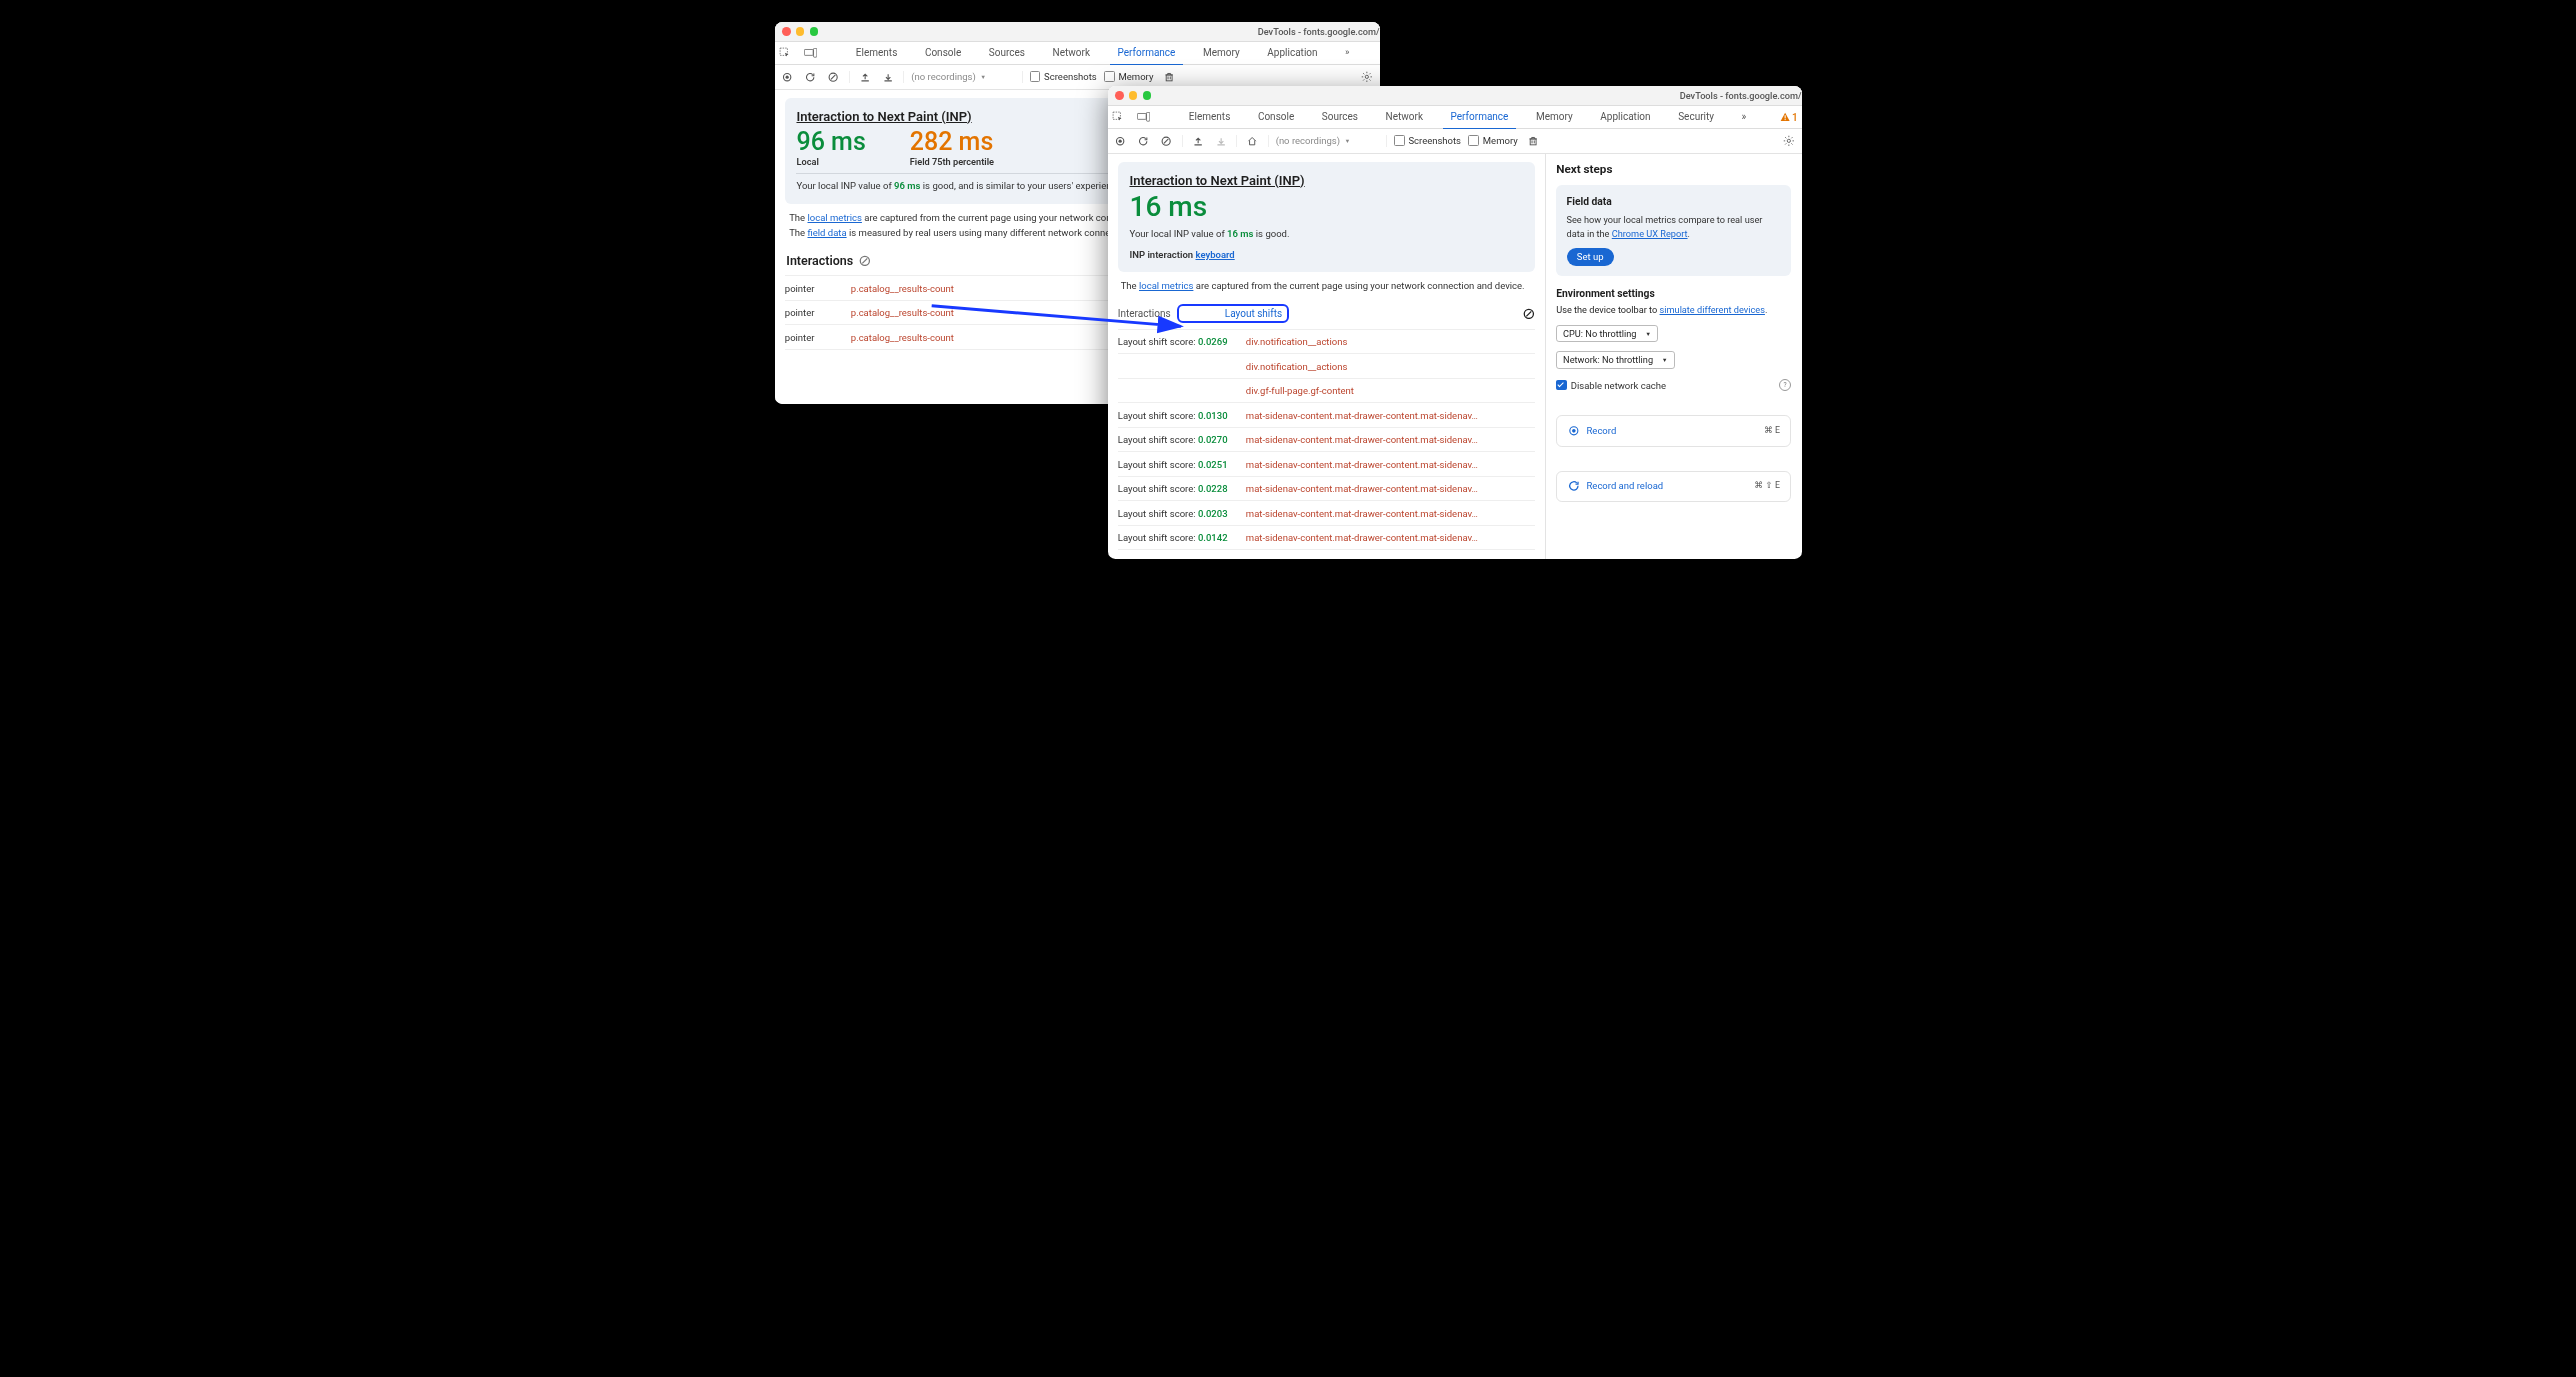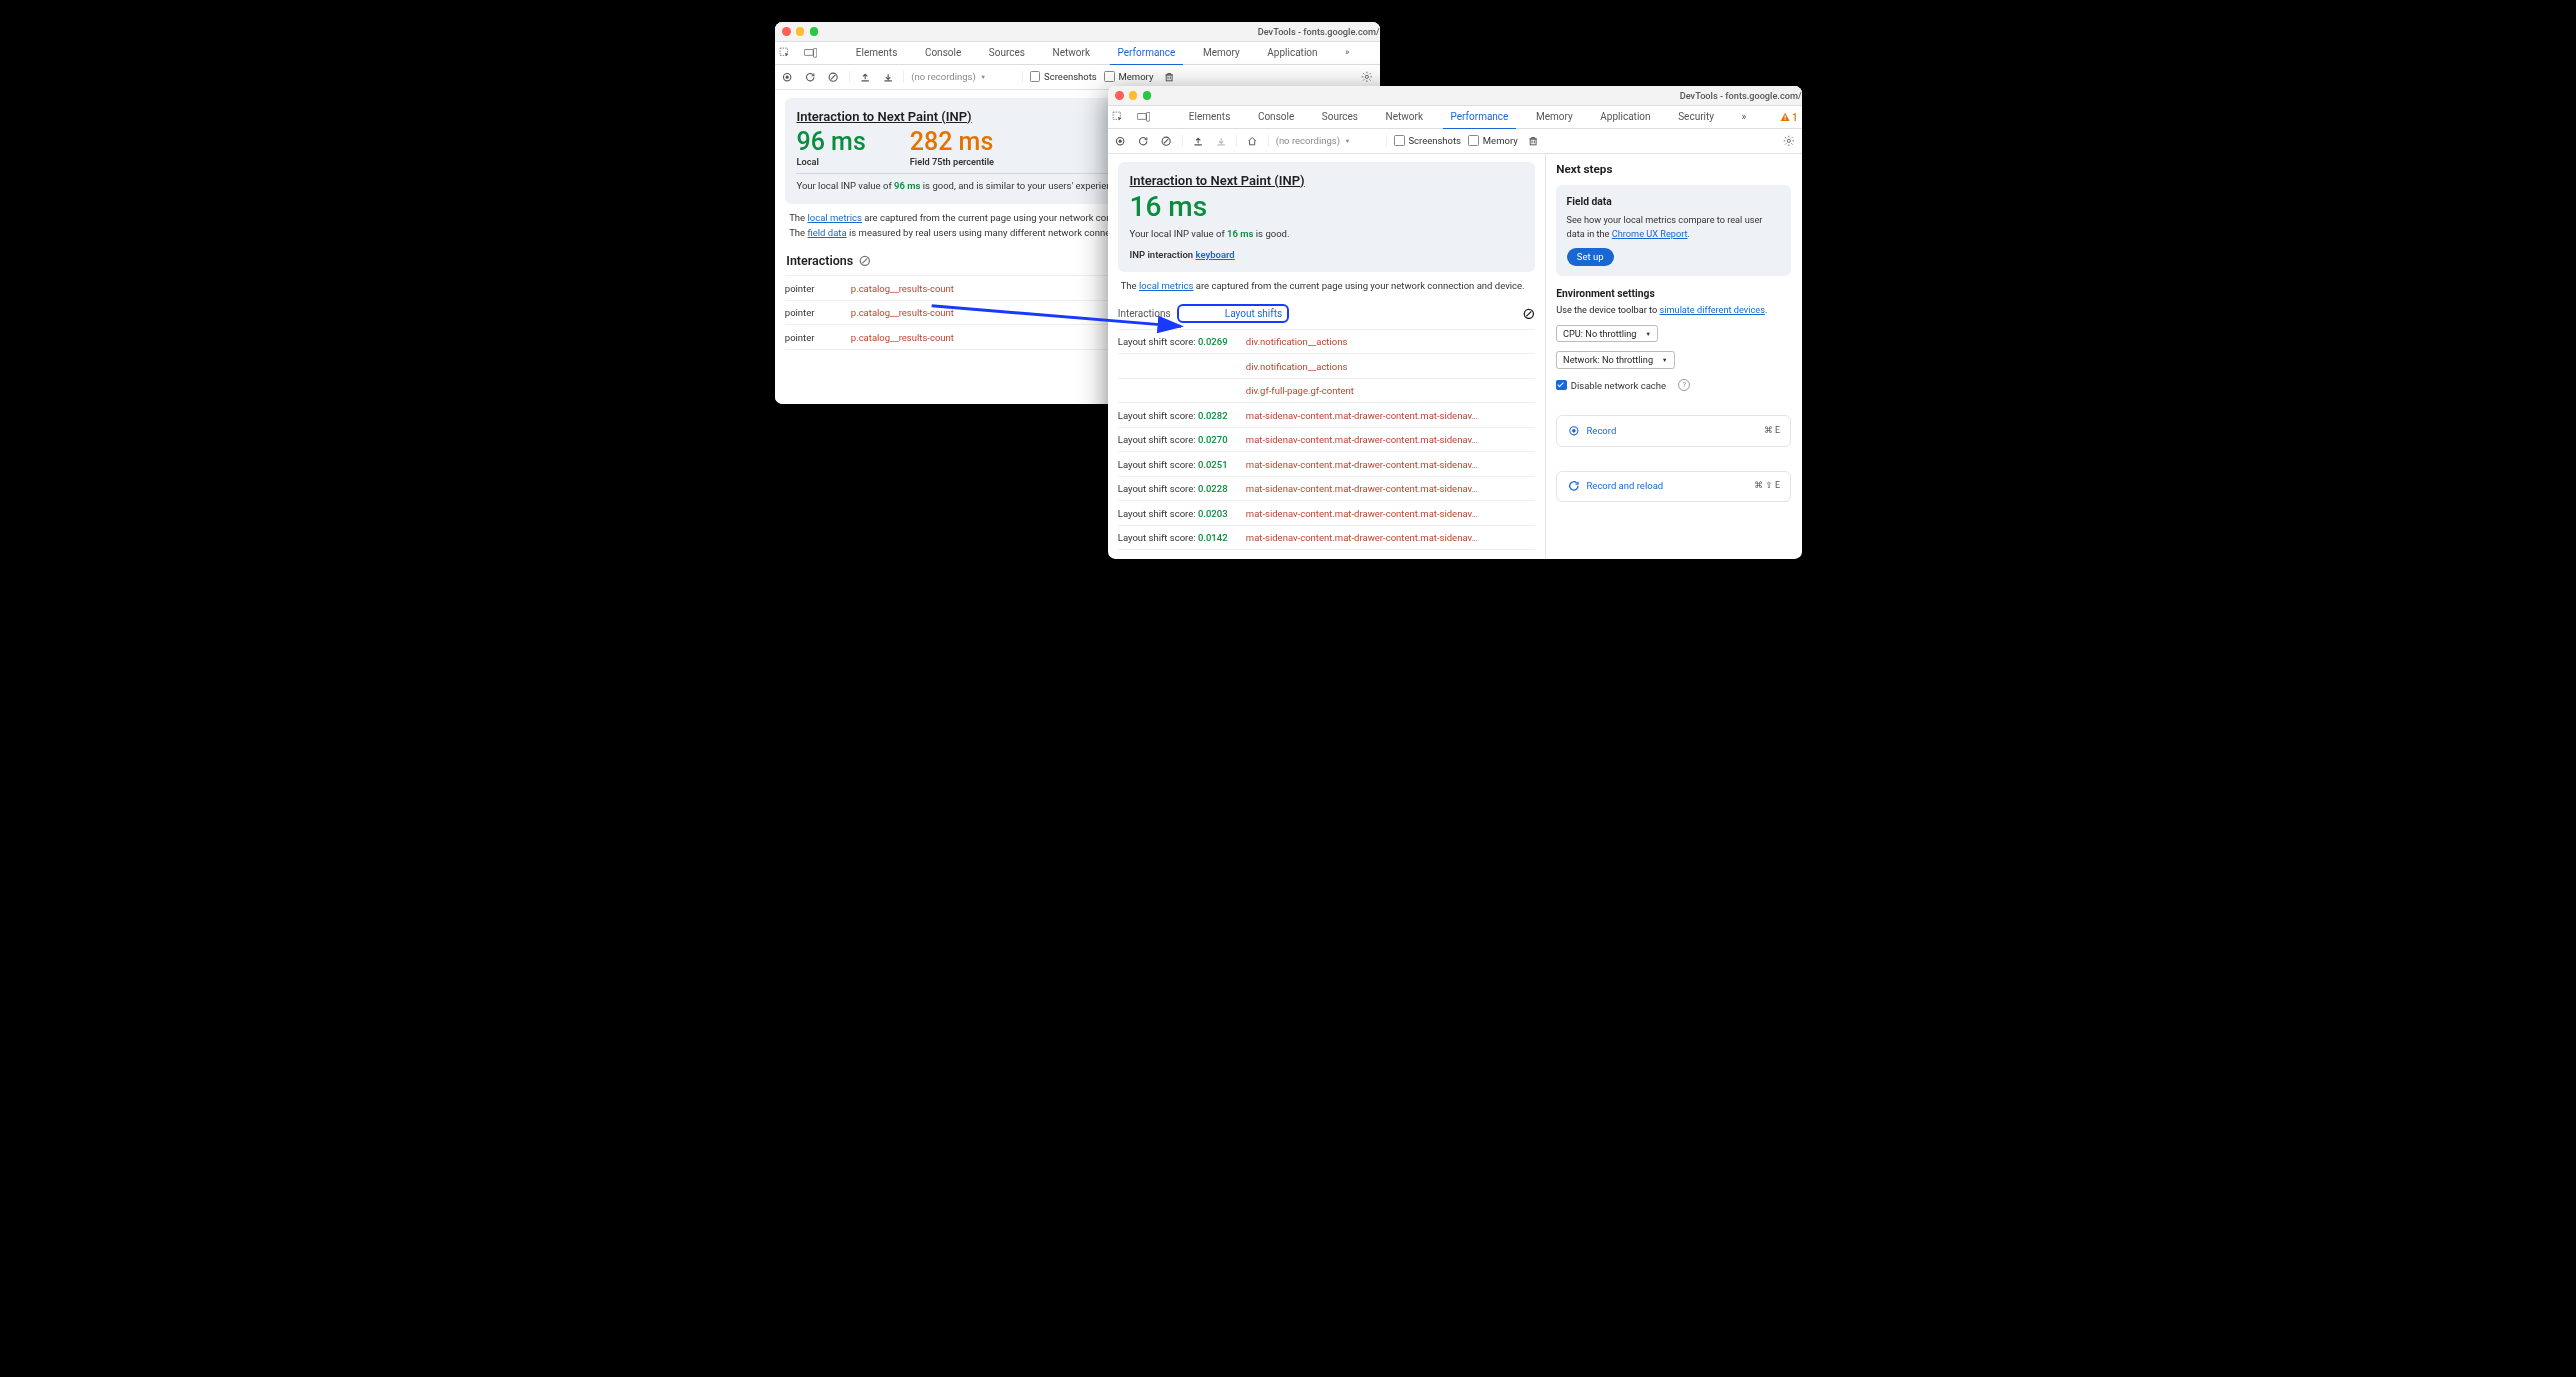--- a/index.html
+++ b/index.html
@@ -155,21 +155,21 @@
   .winB .mainpane{flex:1;overflow:auto;padding:8.8px 10.3px 0 10.3px;border-right:0.7px solid #e3e3e3;}
   .winB .sidepane{width:235px;overflow:auto;padding:8.8px 10.3px;}
   .sidepane h3{font-size:11.7px;font-weight:700;margin:0 0 8.8px 0;}
   .side-card{background:#eef2f7;border-radius:5.9px;padding:10.3px;margin-bottom:10.3px;}
   .side-card .sh{font-weight:700;font-size:10.3px;margin-bottom:4.4px;}
   .side-card p{font-size:9.2px;margin:0 0 7.3px 0;line-height:1.5;color:#333;}
   .btn-blue{display:inline-block;background:#1967d2;color:#fff;border-radius:11px;padding:3.7px 10.3px;font-size:9.5px;cursor:pointer;}
   .envset h4{font-size:10.3px;font-weight:700;margin:0 0 2.9px 0;}
   .select{display:inline-flex;align-items:center;gap:4.4px;border:0.7px solid #bbb;border-radius:2.9px;padding:2.2px 5.9px 2.2px 5.9px;font-size:9.2px;background:#fff;margin:4.4px 0;}
   .select .caret{font-size:5.9px;color:#333;margin-left:4.4px;}
-  .checkline{display:flex;align-items:center;gap:12px;font-size:9.5px;margin-top:5.9px;}
+  .checkline{display:flex;align-items:center;gap:4px;font-size:9.5px;margin-top:5.9px;justify-content:space-between;}
   .help-circle{width:10.3px;height:10.3px;border:0.7px solid #999;border-radius:50%;display:inline-flex;align-items:center;justify-content:center;font-size:6.6px;color:#777;}
 
   .action-card{border:0.7px solid #e3e3e3;border-radius:5.9px;padding:8.8px 10.3px;margin-top:24px;display:flex;align-items:flex-start;gap:7.3px;}
   .action-card .lbl{color:#1967d2;font-size:9.5px;flex:1;}
   .action-card .kb{color:#555;font-size:8.8px;}
   .rec-icon{color:#1967d2;}
   svg{display:block;}
 
   
   .arrow-svg{position:absolute;left:193px;top:291px;pointer-events:none;}
@@ -524,21 +524,21 @@
             </div>
             <div class="row row-ls">
               <div style="width:128px"></div>
               <div class="c2">div.notification__actions</div>
             </div>
             <div class="row row-ls">
               <div style="width:128px"></div>
               <div class="c2">div.gf-full-page.gf-content</div>
             </div>
             <div class="row row-ls">
-              <div style="width:128px"><span class="ls-score-label">Layout shift score: </span><span class="ls-score">0.0282</span></div>
+              <div style="width:128px"><span class="ls-score-label">Layout shift score: </span><span class="ls-score">0.0130</span></div>
               <div class="c2">mat-sidenav-content.mat-drawer-content.mat-sidenav…</div>
             </div>
             <div class="row row-ls">
               <div style="width:128px"><span class="ls-score-label">Layout shift score: </span><span class="ls-score">0.0270</span></div>
               <div class="c2">mat-sidenav-content.mat-drawer-content.mat-sidenav…</div>
             </div>
             <div class="row row-ls">
               <div style="width:128px"><span class="ls-score-label">Layout shift score: </span><span class="ls-score">0.0251</span></div>
               <div class="c2">mat-sidenav-content.mat-drawer-content.mat-sidenav…</div>
             </div>

